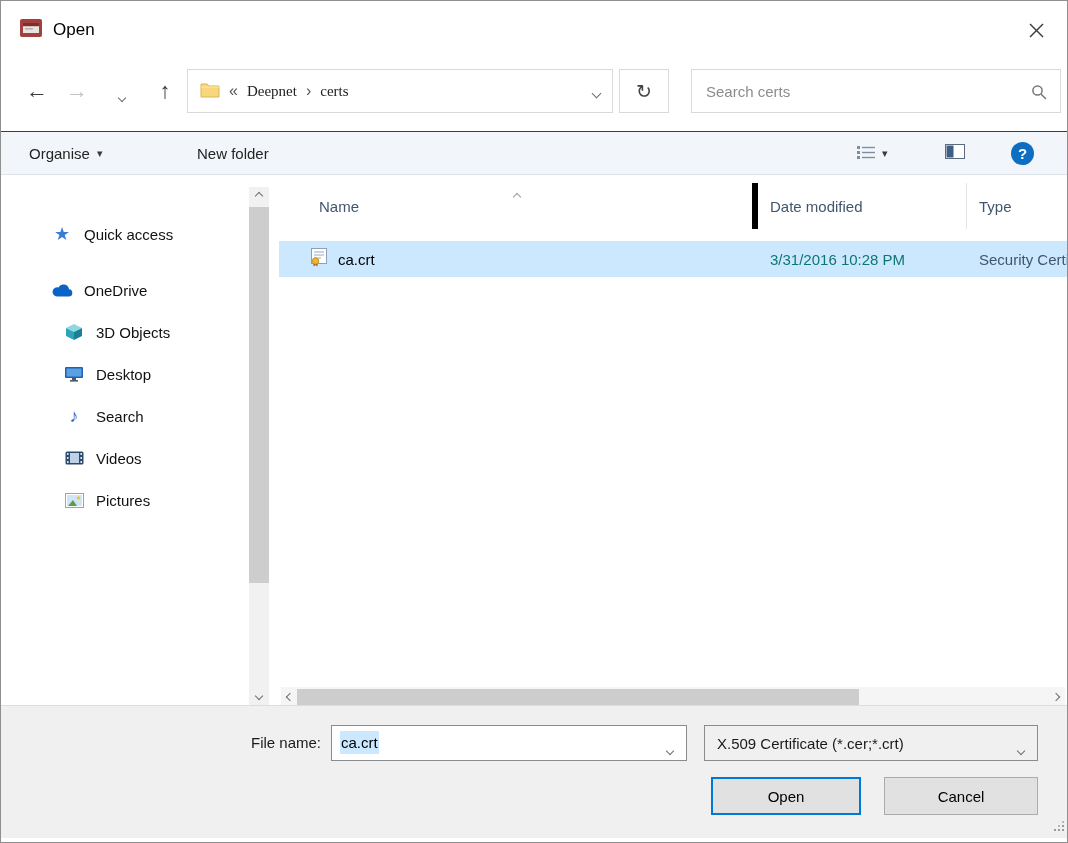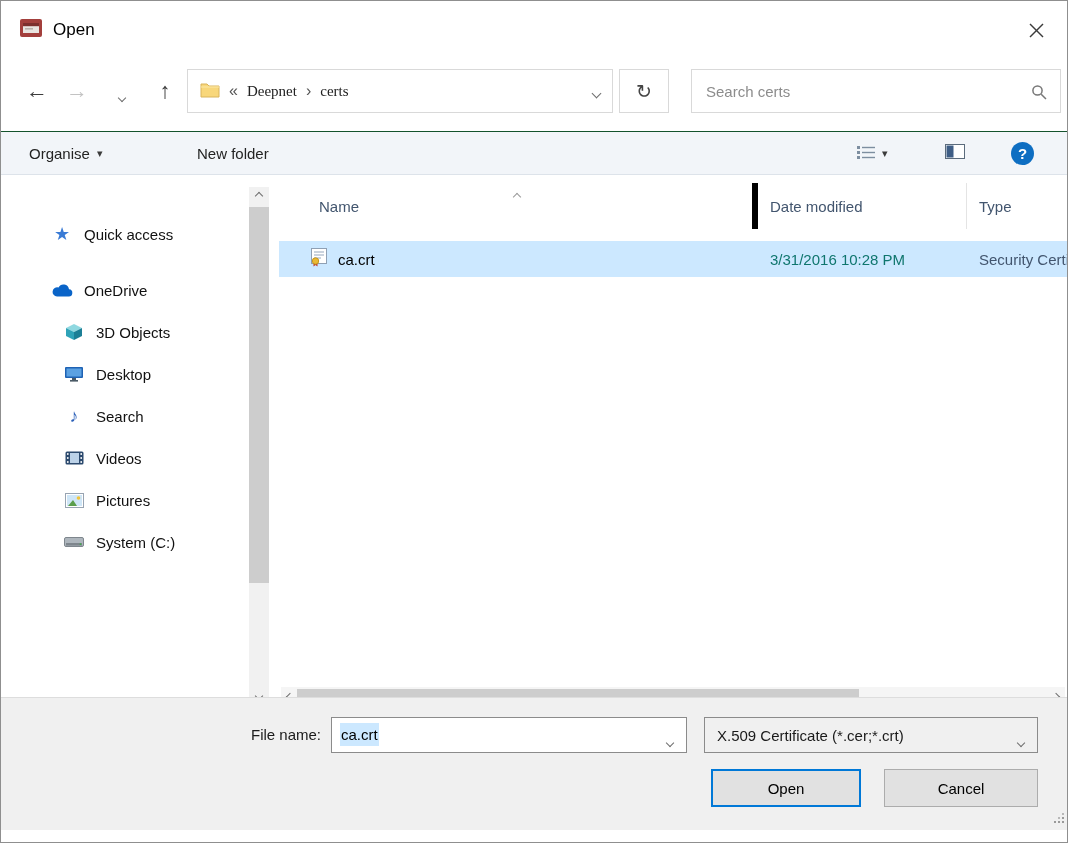--- a/index.html
+++ b/index.html
@@ -83,21 +83,21 @@
   .cell-date { width:209px; padding-left:12px; color:#0f766e; }
   .cell-type { flex:1; padding-left:12px; color:#42556e; white-space:nowrap; overflow:hidden; }
 
   .h-scroll { position:absolute; left:2px; right:2px; bottom:2px; height:20px; background:#f5f5f5; }
   .h-scroll .arrow { position:absolute; top:0; width:18px; height:20px; display:flex; align-items:center; justify-content:center; cursor:pointer; }
   .h-scroll .arrow.left { left:0; }
   .h-scroll .arrow.right { right:0; }
   .h-thumb { position:absolute; left:16px; top:2px; width:562px; height:16px; background:#cdcdcd; cursor:grab; }
 
   
-  .footer { position:absolute; left:0; right:0; bottom:12px; height:133px; background:#f0f0f0; border-top:1px solid #dddddd; }
+  .footer { position:absolute; left:0; right:0; bottom:4px; height:133px; background:#f0f0f0; border-top:1px solid #dddddd; }
   .fname-label { position:absolute; left:228px; top:19px; width:92px; height:36px; line-height:36px; text-align:right; font-size:15px; color:#1a1a1a; }
   .fname-combo { position:absolute; left:330px; top:19px; width:356px; height:36px; background:#fff; border:1px solid #8b8b8b; cursor:text; }
   .fname-text { position:absolute; left:8px; top:0; line-height:34px; font-size:15px; color:#000; }
   .fname-text .sel { background:#cce8ff; padding:3px 1px; }
   .combo-caret { position:absolute; right:13px; top:14px; cursor:pointer; }
   .ftype-combo { position:absolute; left:703px; top:19px; width:334px; height:36px; background:#f0f0f0; border:1px solid #8b8b8b;
                  display:flex; align-items:center; padding-left:12px; font-size:15px; color:#1a1a1a; cursor:pointer; }
   .btn { position:absolute; top:71px; height:38px; background:#e1e1e1; font-size:15px; color:#000;
          display:flex; align-items:center; justify-content:center; cursor:pointer; font-family:inherit; }
   .open-btn { left:710px; width:150px; border:2px solid #0078d7; }
@@ -252,30 +252,20 @@
       <div class="side-item child">
         <span class="sicon">
           <svg width="19" height="15" viewBox="0 0 19 15">
             <rect x="0.5" y="0.5" width="18" height="14" fill="#fff" stroke="#98a4b2"></rect>
             <rect x="2" y="2" width="15" height="11" fill="#cfe6f7"></rect>
             <polygon points="3,13 8,7 12,13" fill="#5a9e4c"></polygon>
             <circle cx="13.5" cy="5" r="1.8" fill="#f0c43c"></circle>
           </svg>
         </span>
         <span>Pictures</span>
-      </div>
-      <div class="side-item child">
-        <span class="sicon">
-          <svg width="20" height="14" viewBox="0 0 20 14">
-            <rect x="0.5" y="2.5" width="19" height="9" rx="1.5" fill="#aeb6bd" stroke="#7e868d"></rect>
-            <rect x="2" y="8" width="16" height="2.6" fill="#7e868d"></rect>
-            <circle cx="16.5" cy="9.2" r="0.9" fill="#3fae49"></circle>
-          </svg>
-        </span>
-        <span>System (C:)</span>
       </div>
     </div>
 
     <div class="v-scroll">
       <span class="arrow top">
           <span class="chev up sm"></span>
         </span>
       <span class="v-thumb"></span>
       <span class="arrow bottom">
           <span class="chev down sm"></span>

